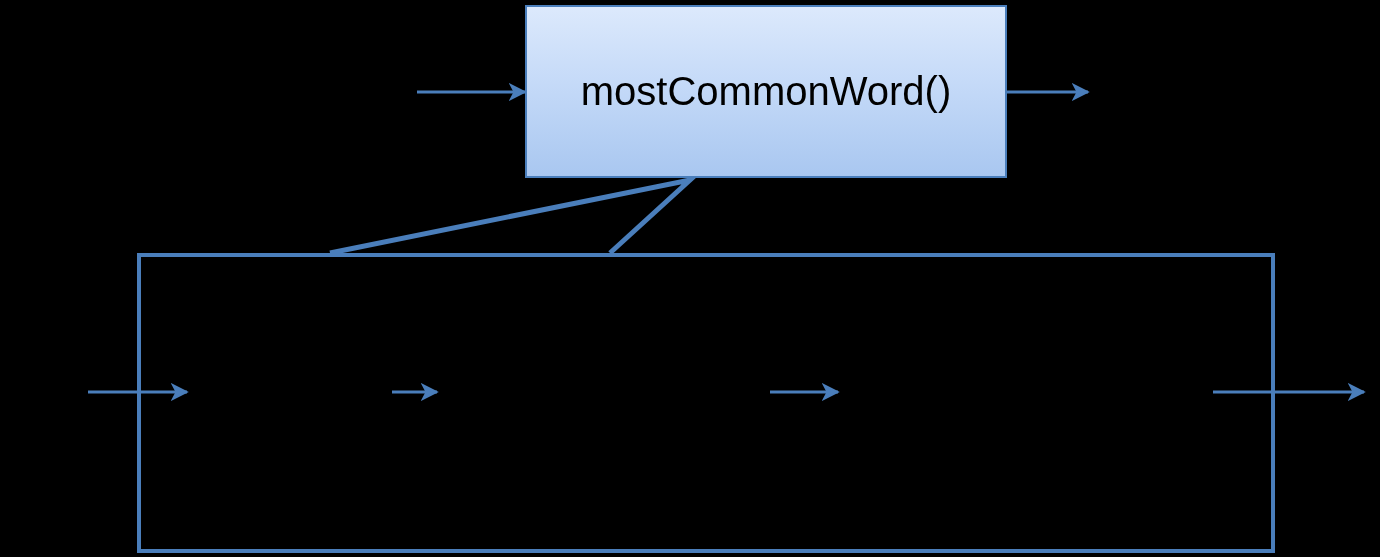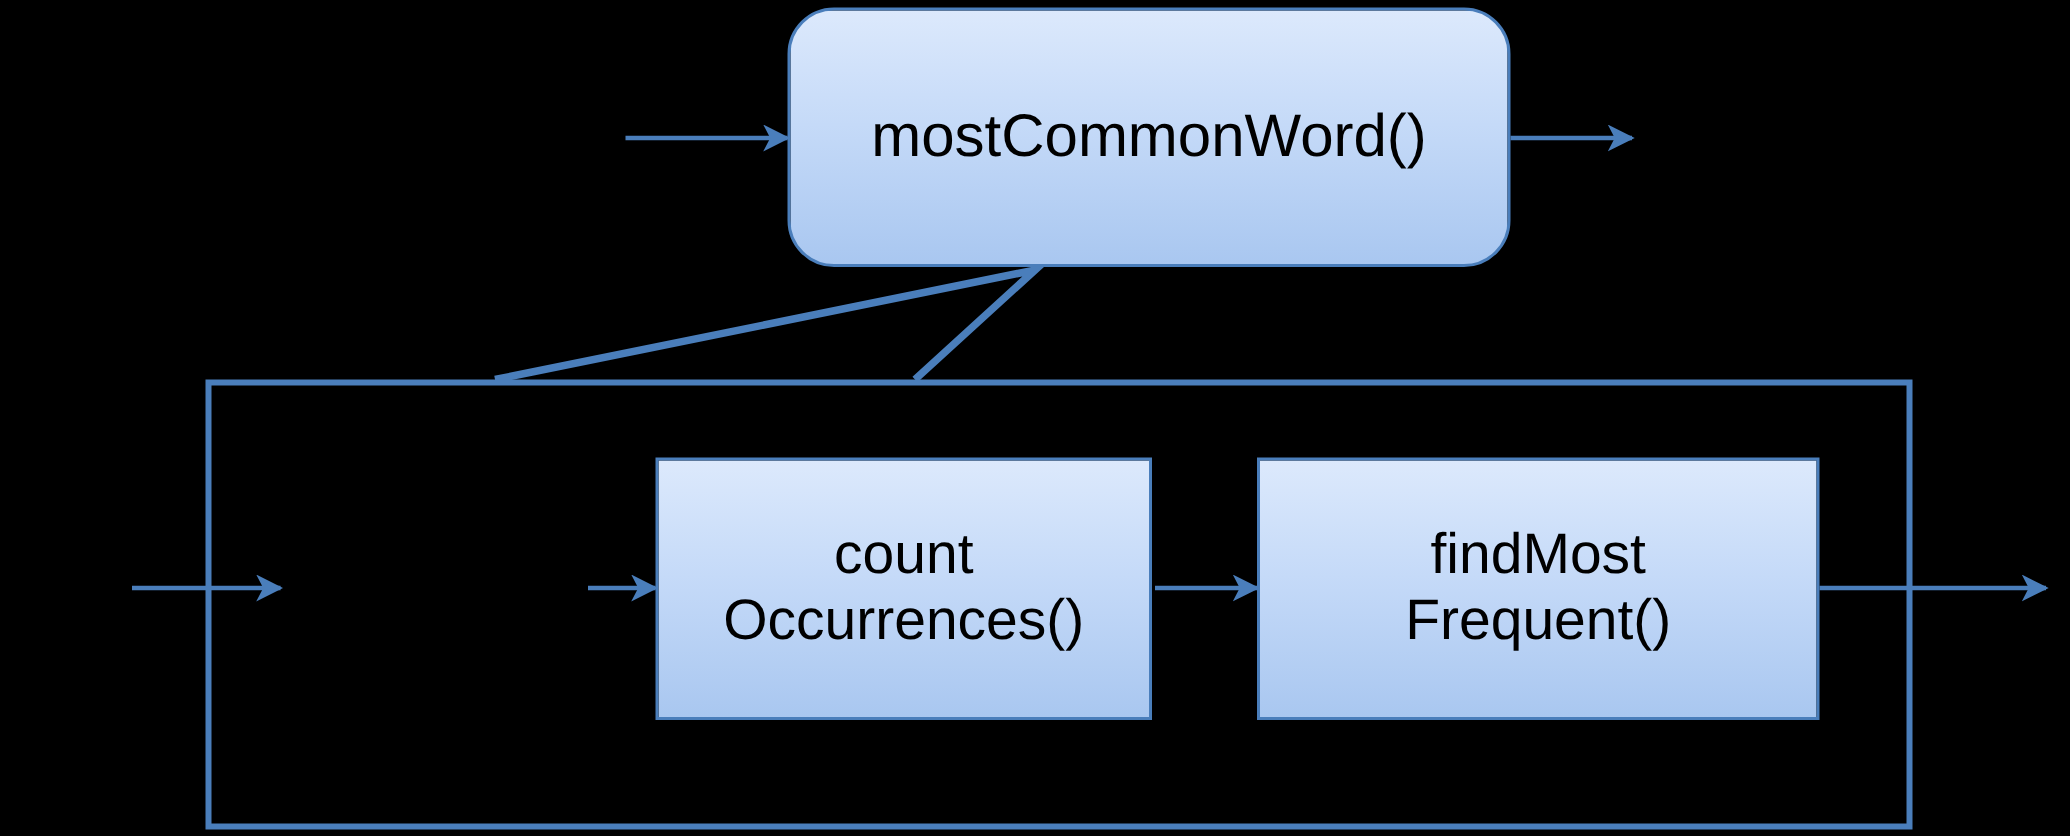--- a/index.html
+++ b/index.html
@@ -34,21 +34,20 @@
     color: #000000;
     line-height: 1.14;
     user-select: none;
   }
   #node-top {
     left: 525px;
     top: 5px;
     width: 482px;
     height: 173px;
     font-size: 40px;
-    border-radius: 31px;
   }
   #node-split {
     left: 187px;
     top: 305px;
     width: 203px;
     height: 175px;
     font-size: 38px;
   }
   #node-count {
     left: 437px;
@@ -122,23 +121,15 @@
     </g>
   </svg>
 
   <div class="container-box"></div>
 
   <div class="node" id="node-top">
     <span class="node-label">mostCommonWord()</span>
   </div>
 
 
-  <div class="node" id="node-count">
-    <span class="node-label">count
-Occurrences()</span>
-  </div>
 
-  <div class="node" id="node-find">
-    <span class="node-label">findMost
-Frequent()</span>
-  </div>
 
 </div>
 
 </body></html>

